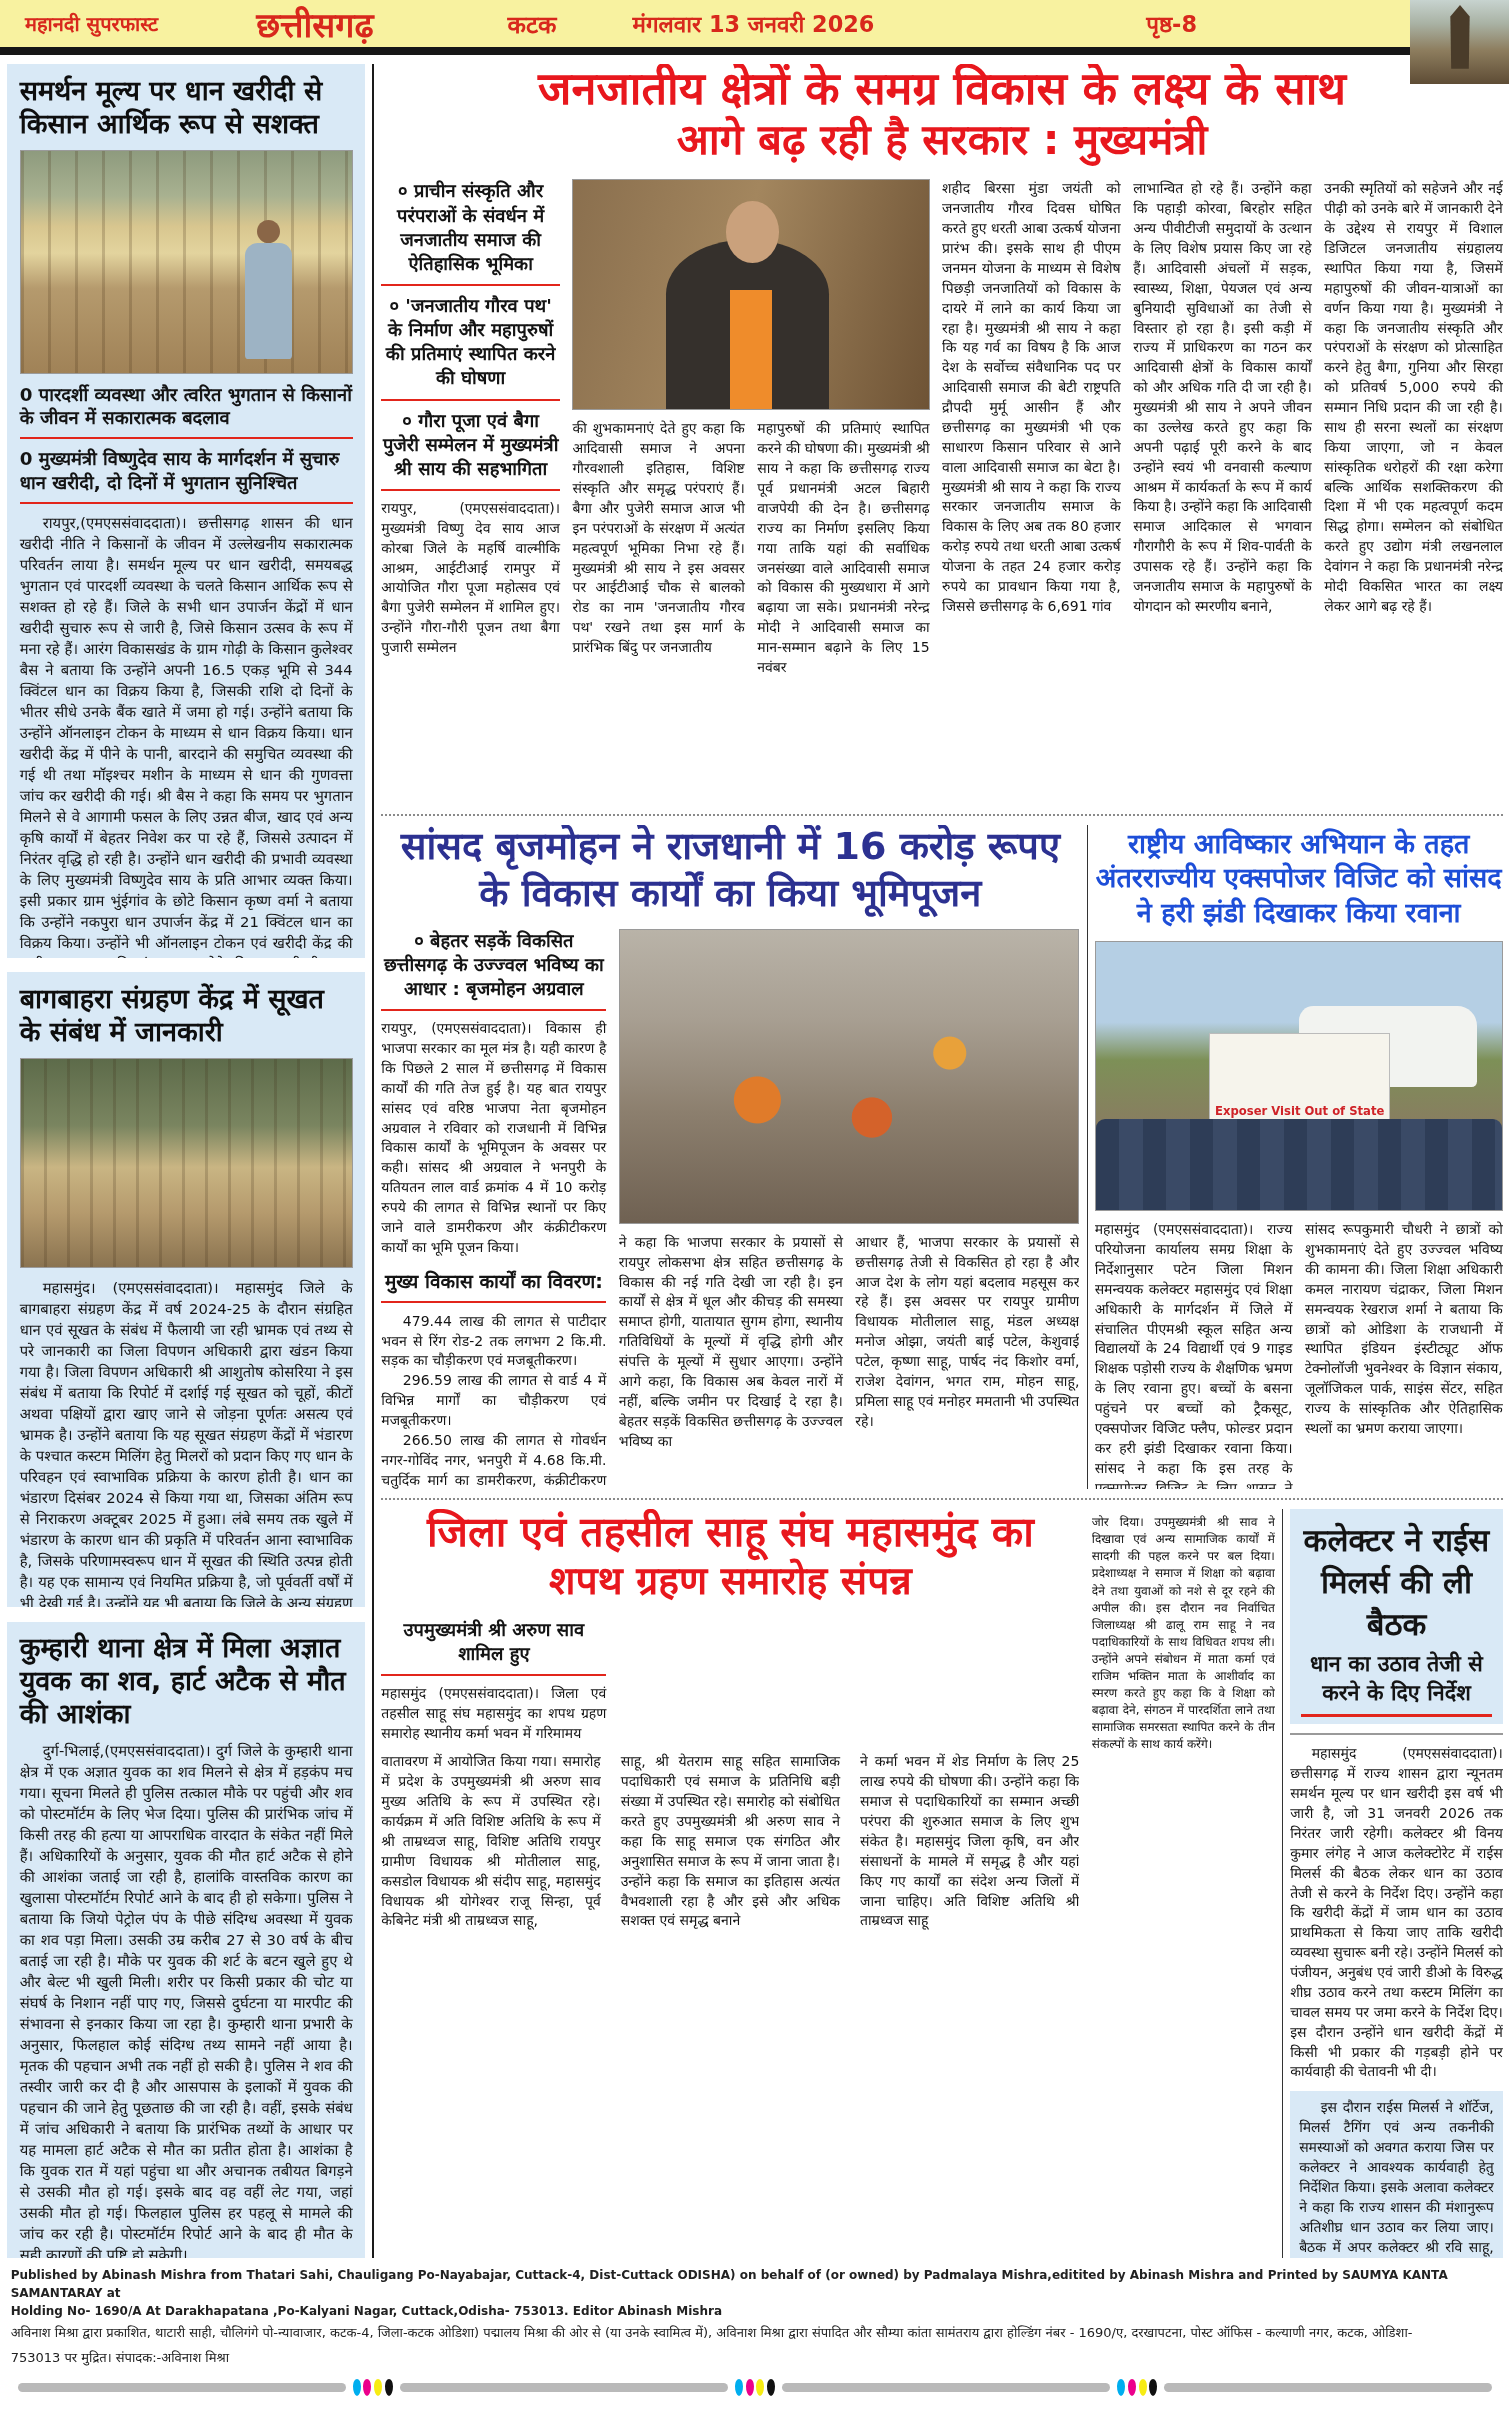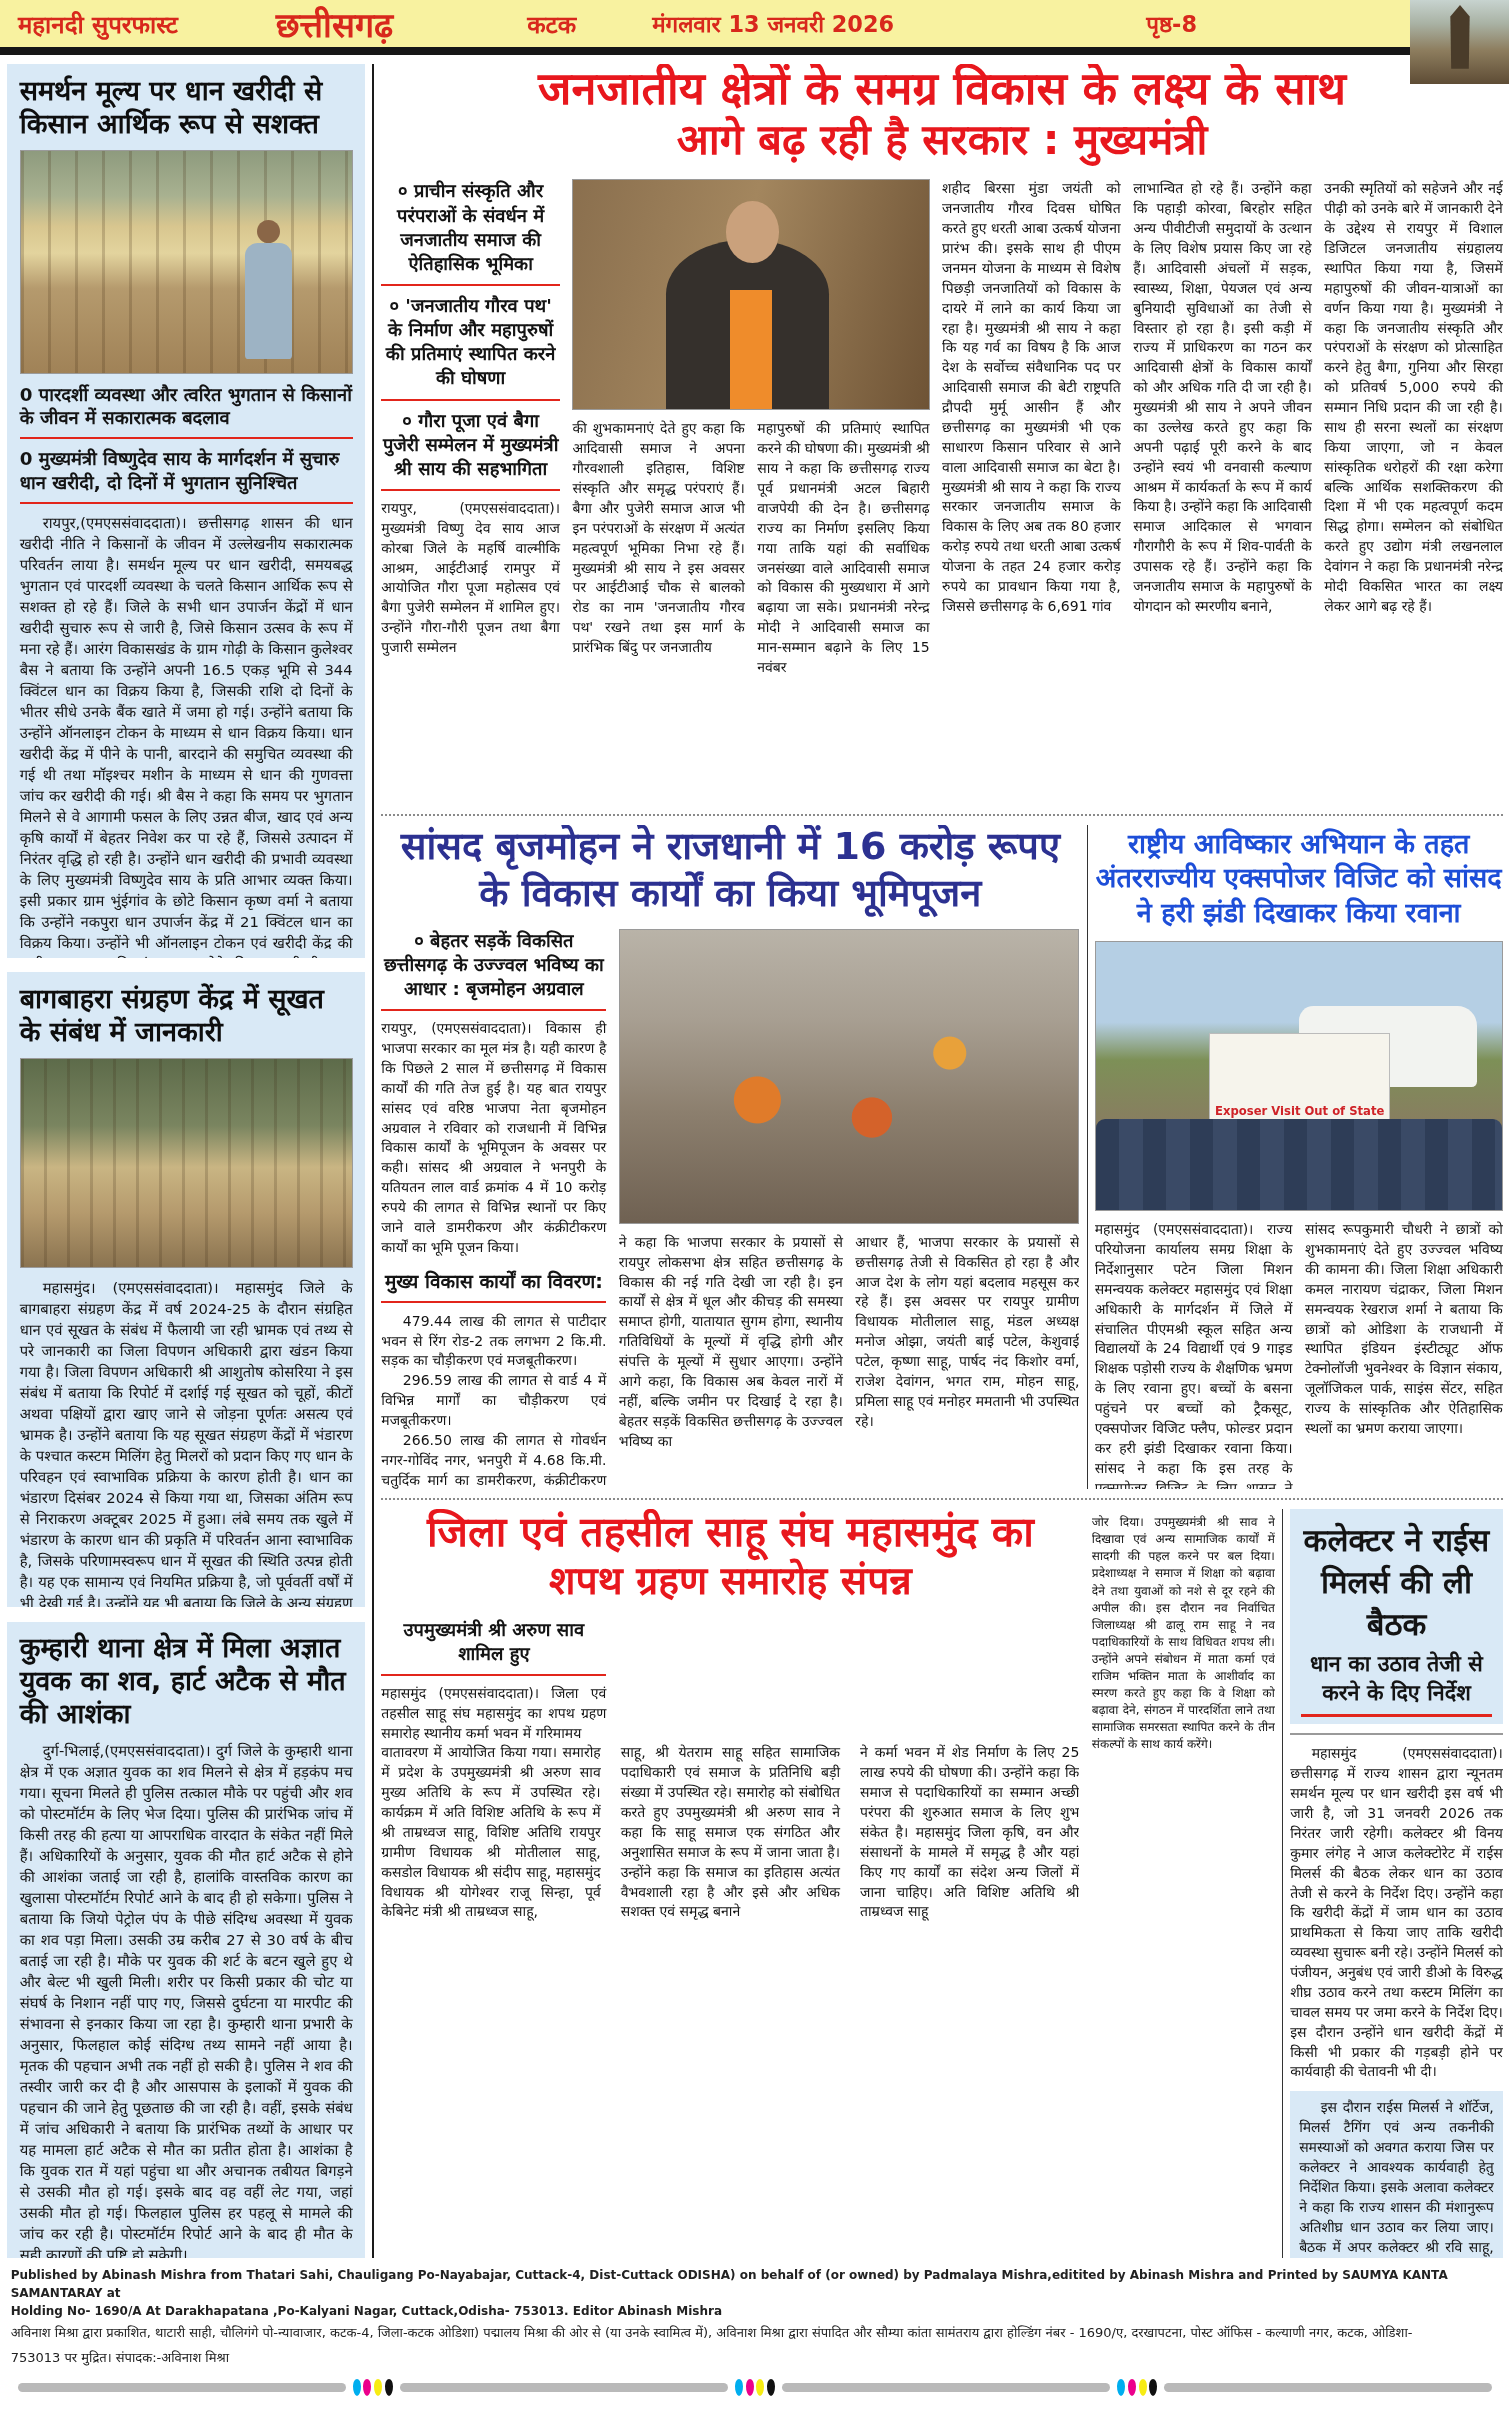--- a/index.html
+++ b/index.html
@@ -1,20 +1,20 @@
 <!DOCTYPE html>
 <html style="font-size:14.3px"><head>
 <meta charset="utf-8">
 <style>
   html,body{margin:0;padding:0;background:#ffffff;}
   .page{position:relative;width:1510px;height:2426px;background:#ffffff;overflow:hidden;
         font-family:"DejaVu Sans","Liberation Sans",sans-serif;color:#141414;}
   
   .masthead{height:47px;background:#f8f2a0;display:flex;align-items:center;color:#d8281c;font-weight:700;}
-  .mast-brand{font-size:24px;margin-left:18px;}
+  .mast-brand{font-size:20px;margin-left:25px;}
   .mast-title{font-size:34px;margin-left:98px;}
   .mast-city{font-size:24px;margin-left:134px;}
   .mast-date{font-size:22.4px;margin-left:76px;}
   .mast-page{font-size:22.4px;margin-left:auto;margin-right:313px;}
   .temple-photo{position:absolute;top:0;right:0;width:100px;height:84px;z-index:6;
     background:linear-gradient(180deg,#c7d3cf 0%,#a9b2a4 28%,#8d7d5e 60%,#5e4c35 100%);}
   .temple-photo::before{content:"";position:absolute;left:28%;top:6%;width:44%;height:76%;
     background:#4a3c2a;clip-path:polygon(50% 0,72% 18%,70% 100%,30% 100%,28% 18%);}
   .top-rule{height:8px;background:#161616;}
   
@@ -91,21 +91,21 @@
   .works-item{margin:0 0 7.2px;text-indent:21.5px;}
   .expo{flex:1;display:flex;flex-direction:column;min-width:0;}
   .black-head{font-size:27px;font-weight:800;text-align:center;line-height:1.28;color:#1d4ed8;margin:1.8px 0 10.7px;}
   .band-bottom{flex:1;overflow:hidden;}
   .sahu{width:698px;flex:none;display:flex;flex-direction:column;}
   .red-head2{color:#e8171d;text-align:center;font-weight:800;}
   .red-head2 .l1{font-size:41px;line-height:1.15;}
   .red-head2 .l2{font-size:39px;line-height:1.3;}
   .sahu-top{display:flex;gap:12.5px;margin-top:10.7px;}
   .sahu-c1{width:225px;flex:none;}
-  .sahu-cols{display:flex;gap:20px;flex:1;overflow:hidden;}
+  .sahu-cols{display:flex;gap:20px;margin-top:9px;flex:1;overflow:hidden;}
   .colD{width:183px;flex:none;font-size:12px;line-height:1.42;text-align:justify;margin:5.4px 0 0 12.5px;overflow:hidden;}
   .collector{flex:1;min-width:0;display:flex;flex-direction:column;overflow:hidden;}
   .coll-panel{background:#d9e9f6;padding:9px 10.7px 7.2px;}
   .coll-title{font-size:31px;font-weight:800;text-align:center;margin:0;}
   .coll-sub{font-size:21.5px;font-weight:700;text-align:center;margin-top:3.6px;}
   .coll-rule{height:3.6px;background:#e2251b;margin-top:8px;}
   .coll-body{font-size:14px;line-height:1.42;text-align:justify;margin:0;text-indent:21.5px;}
   .coll-high{background:#d9e9f6;padding:7.2px 9px;margin-top:9px;}
   
   .footer{padding:3.6px 10.7px 0;}

